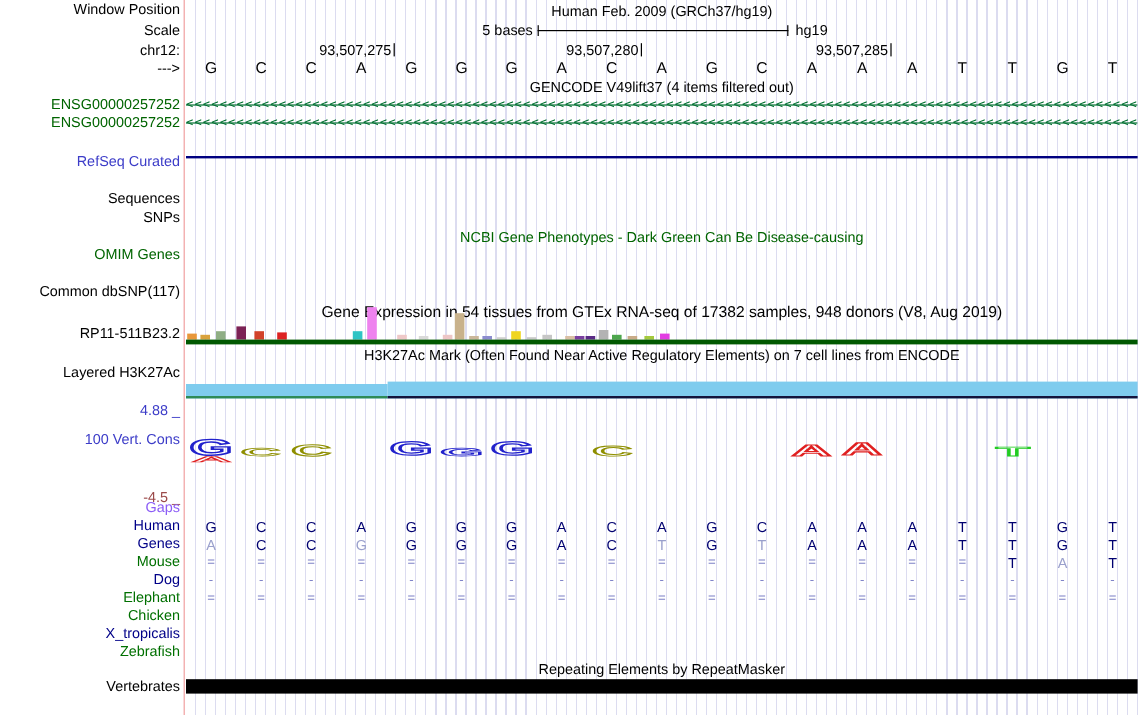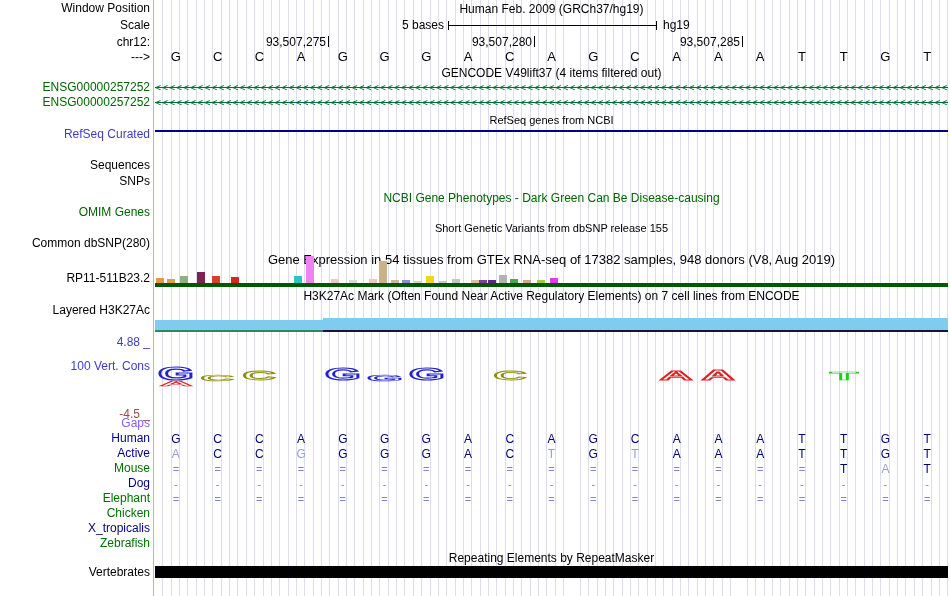--- a/index.html
+++ b/index.html
@@ -106,32 +106,30 @@
   <div class="gene-row" style="top:82px">
       <div class="midline"></div>
       <span class="chev">&lt;&lt;&lt;&lt;&lt;&lt;&lt;&lt;&lt;&lt;&lt;&lt;&lt;&lt;&lt;&lt;&lt;&lt;&lt;&lt;&lt;&lt;&lt;&lt;&lt;&lt;&lt;&lt;&lt;&lt;&lt;&lt;&lt;&lt;&lt;&lt;&lt;&lt;&lt;&lt;&lt;&lt;&lt;&lt;&lt;&lt;&lt;&lt;&lt;&lt;&lt;&lt;&lt;&lt;&lt;&lt;&lt;&lt;&lt;&lt;&lt;&lt;&lt;&lt;&lt;&lt;&lt;&lt;&lt;&lt;&lt;&lt;&lt;&lt;&lt;&lt;&lt;&lt;&lt;&lt;&lt;&lt;&lt;&lt;&lt;&lt;&lt;&lt;&lt;&lt;&lt;&lt;&lt;&lt;&lt;&lt;&lt;&lt;&lt;&lt;&lt;&lt;&lt;&lt;&lt;&lt;&lt;&lt;&lt;&lt;&lt;&lt;&lt;&lt;&lt;&lt;&lt;&lt;&lt;&lt;&lt;&lt;&lt;&lt;&lt;&lt;&lt;&lt;&lt;&lt;</span>
     </div>
   <div class="side-label c-green" style="top:96px">ENSG00000257252</div>
   <div class="gene-row" style="top:97px">
       <div class="midline"></div>
       <span class="chev">&lt;&lt;&lt;&lt;&lt;&lt;&lt;&lt;&lt;&lt;&lt;&lt;&lt;&lt;&lt;&lt;&lt;&lt;&lt;&lt;&lt;&lt;&lt;&lt;&lt;&lt;&lt;&lt;&lt;&lt;&lt;&lt;&lt;&lt;&lt;&lt;&lt;&lt;&lt;&lt;&lt;&lt;&lt;&lt;&lt;&lt;&lt;&lt;&lt;&lt;&lt;&lt;&lt;&lt;&lt;&lt;&lt;&lt;&lt;&lt;&lt;&lt;&lt;&lt;&lt;&lt;&lt;&lt;&lt;&lt;&lt;&lt;&lt;&lt;&lt;&lt;&lt;&lt;&lt;&lt;&lt;&lt;&lt;&lt;&lt;&lt;&lt;&lt;&lt;&lt;&lt;&lt;&lt;&lt;&lt;&lt;&lt;&lt;&lt;&lt;&lt;&lt;&lt;&lt;&lt;&lt;&lt;&lt;&lt;&lt;&lt;&lt;&lt;&lt;&lt;&lt;&lt;&lt;&lt;&lt;&lt;&lt;&lt;&lt;&lt;&lt;&lt;&lt;&lt;&lt;</span>
     </div>
 
-  <div class="center-line fs11" style="top:114px">RefSeq genes from NCBI</div>
   <div class="side-label c-blue" style="top:128px">RefSeq Curated</div>
   <div id="refseq-line"></div>
 
   <div class="side-label" style="top:159px">Sequences</div>
   <div class="side-label" style="top:175px">SNPs</div>
 
   <div class="center-line fs12 c-green" style="top:192px">NCBI Gene Phenotypes - Dark Green Can Be Disease-causing</div>
   <div class="side-label c-green" style="top:206px">OMIM Genes</div>
 
-  <div class="center-line fs11" style="top:222px">Short Genetic Variants from dbSNP release 155</div>
-  <div class="side-label" style="top:237px">Common dbSNP(280)</div>
+  <div class="side-label" style="top:237px">Common dbSNP(117)</div>
 
   <div class="center-line fs13" style="top:253px">Gene Expression in 54 tissues from GTEx RNA-seq of 17382 samples, 948 donors (V8, Aug 2019)</div>
   <div class="side-label" style="top:272px">RP11-511B23.2</div>
   <div id="gtex-bars">
       <div class="gtex-bar" style="left: 156px; top: 278px; height: 5px; background: rgb(232, 151, 58);"></div>
       <div class="gtex-bar" style="left: 167px; top: 279px; height: 4px; background: rgb(217, 162, 60);"></div>
       <div class="gtex-bar" style="left: 180px; top: 276px; height: 7px; background: rgb(143, 174, 132);"></div>
       <div class="gtex-bar" style="left: 197px; top: 272px; height: 11px; background: rgb(124, 34, 85);"></div>
       <div class="gtex-bar" style="left: 212px; top: 276px; height: 7px; background: rgb(210, 66, 42);"></div>
       <div class="gtex-bar" style="left: 231px; top: 277px; height: 6px; background: rgb(221, 34, 34);"></div>
@@ -197,21 +195,21 @@
       <div class="cons-letter" style="left: 697.447px; top: 370px; height: 11px;">
         <span style="transform: scale(2.3, 0.733333); -webkit-text-stroke: 1.3px rgb(224, 32, 32);">A</span>
       </div>
       <div class="cons-letter" style="left: 822.658px; top: 373px; height: 8px;">
         <span style="transform: scale(2.3, 0.533333); -webkit-text-stroke: 1.3px rgb(34, 204, 34);">T</span>
       </div>
     </div>
 
   <div class="side-label c-orange" style="top:417px">Gaps</div>
   <div class="side-label sp-navy" style="top:432px">Human</div>
-  <div class="side-label sp-navy" style="top:447px">Active</div>
+  <div class="side-label sp-navy" style="top:447px">Genes</div>
   <div class="side-label sp-green" style="top:462px">Mouse</div>
   <div class="side-label sp-navy" style="top:477px">Dog</div>
   <div class="side-label sp-green" style="top:492px">Elephant</div>
   <div class="side-label sp-green" style="top:507px">Chicken</div>
   <div class="side-label sp-navy" style="top:522px">X_tropicalis</div>
   <div class="side-label sp-green" style="top:537px">Zebrafish</div>
   <div id="multiz-grid">
       <div class="align-cell letter" style="left: 175.868px; top: 432px;">G</div>
       <div class="align-cell letter" style="left: 217.605px; top: 432px;">C</div>
       <div class="align-cell letter" style="left: 259.342px; top: 432px;">C</div>

